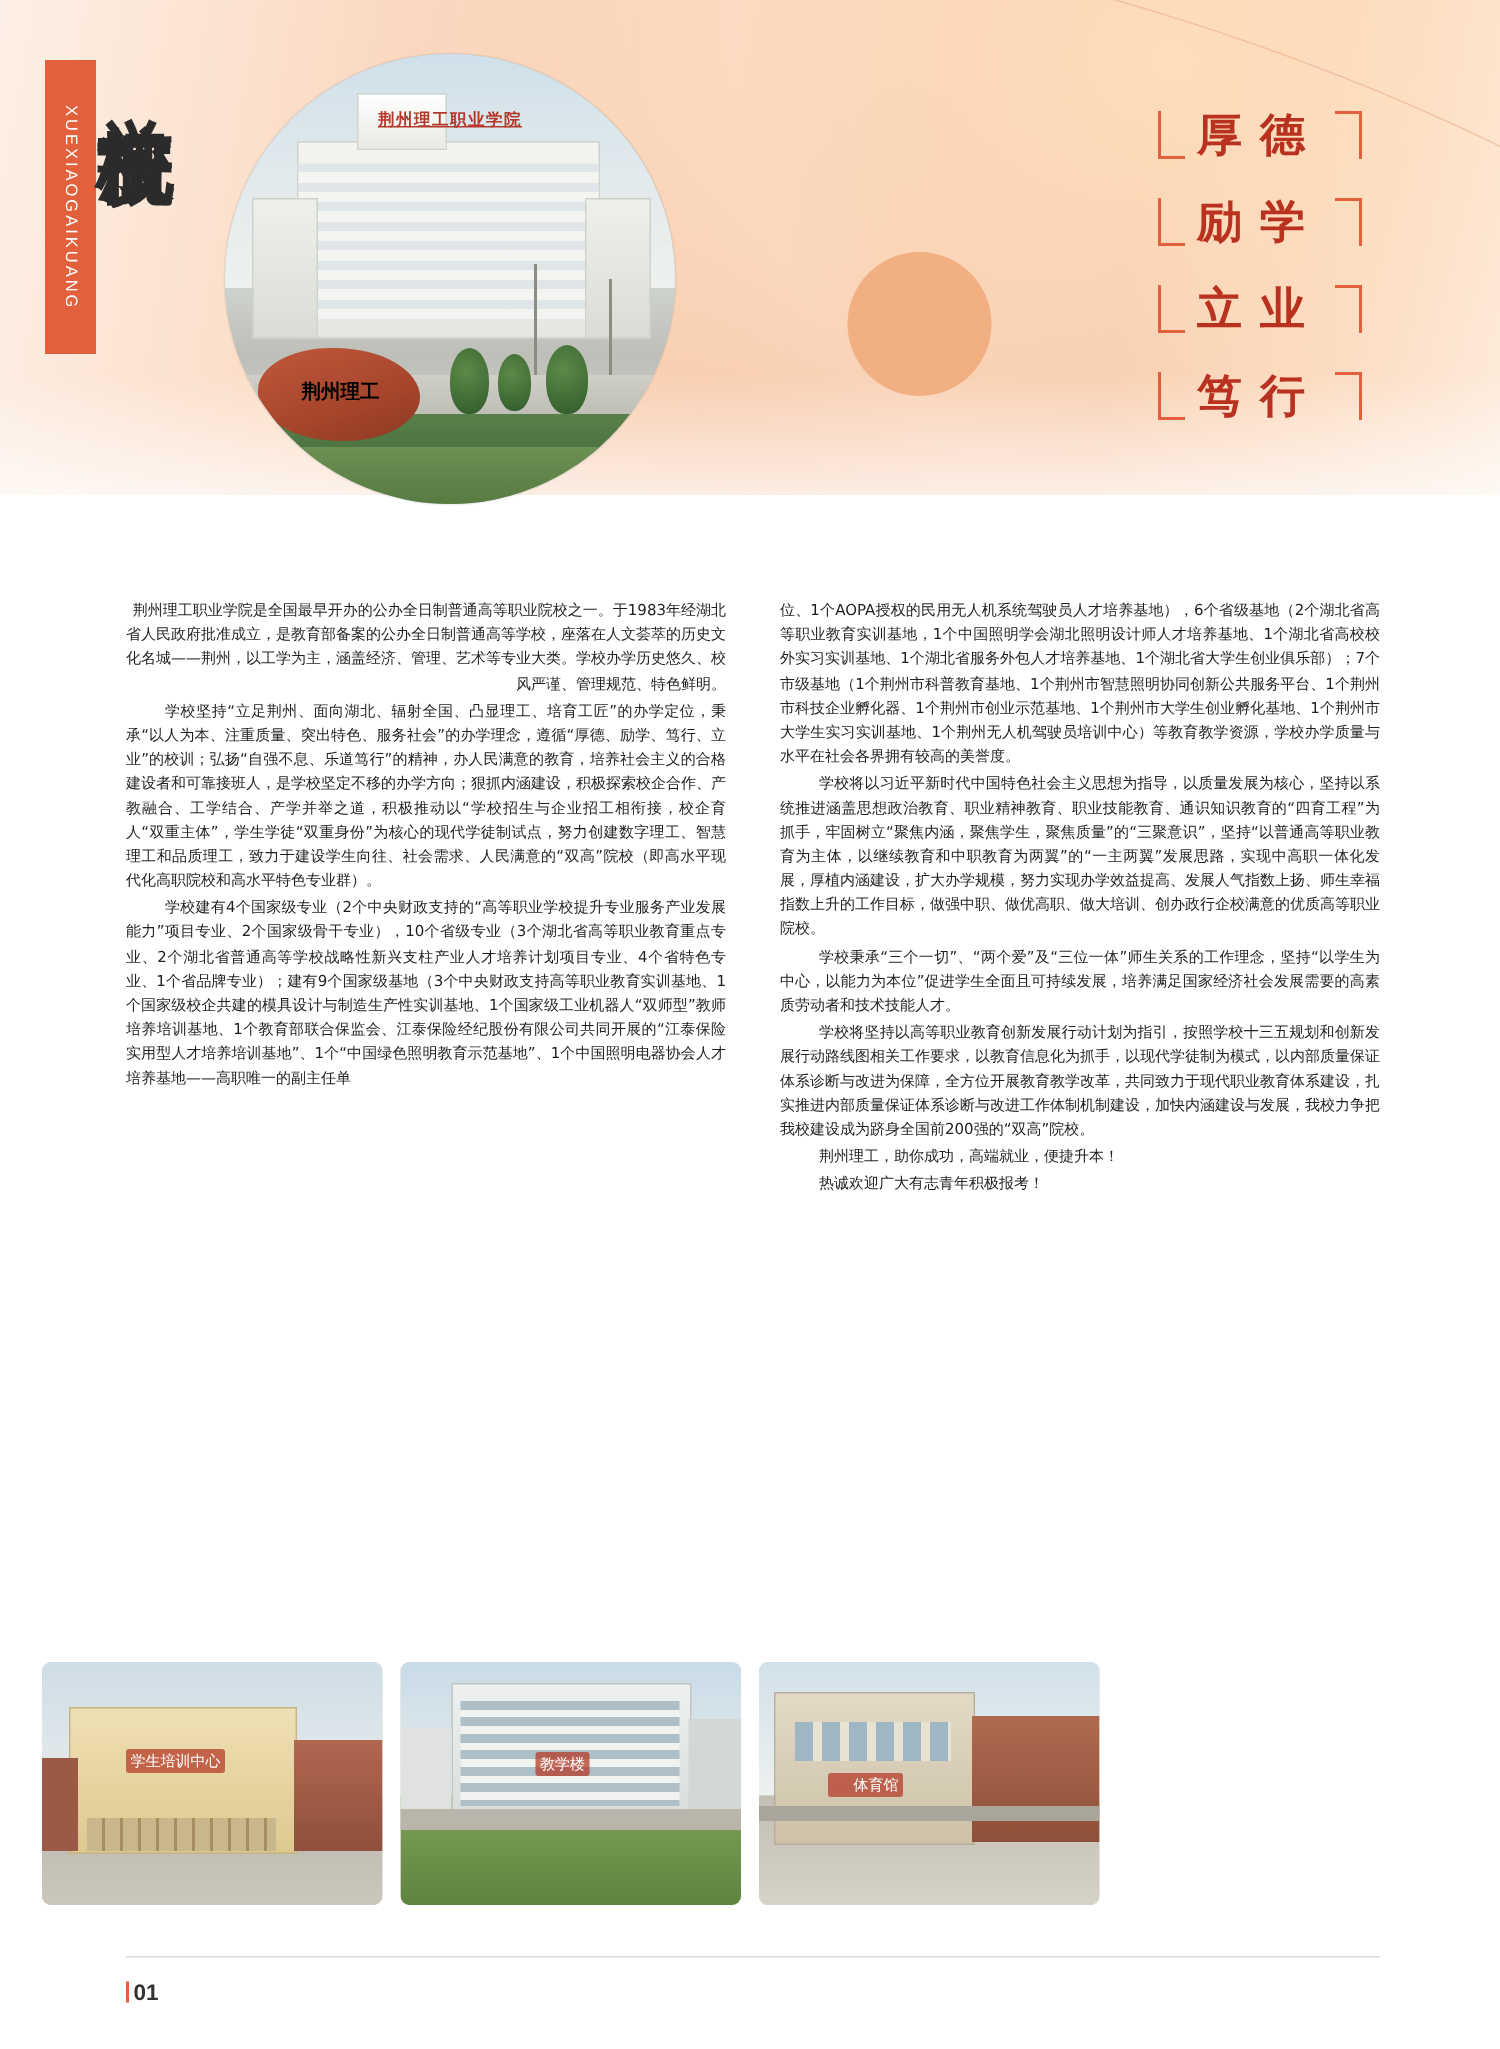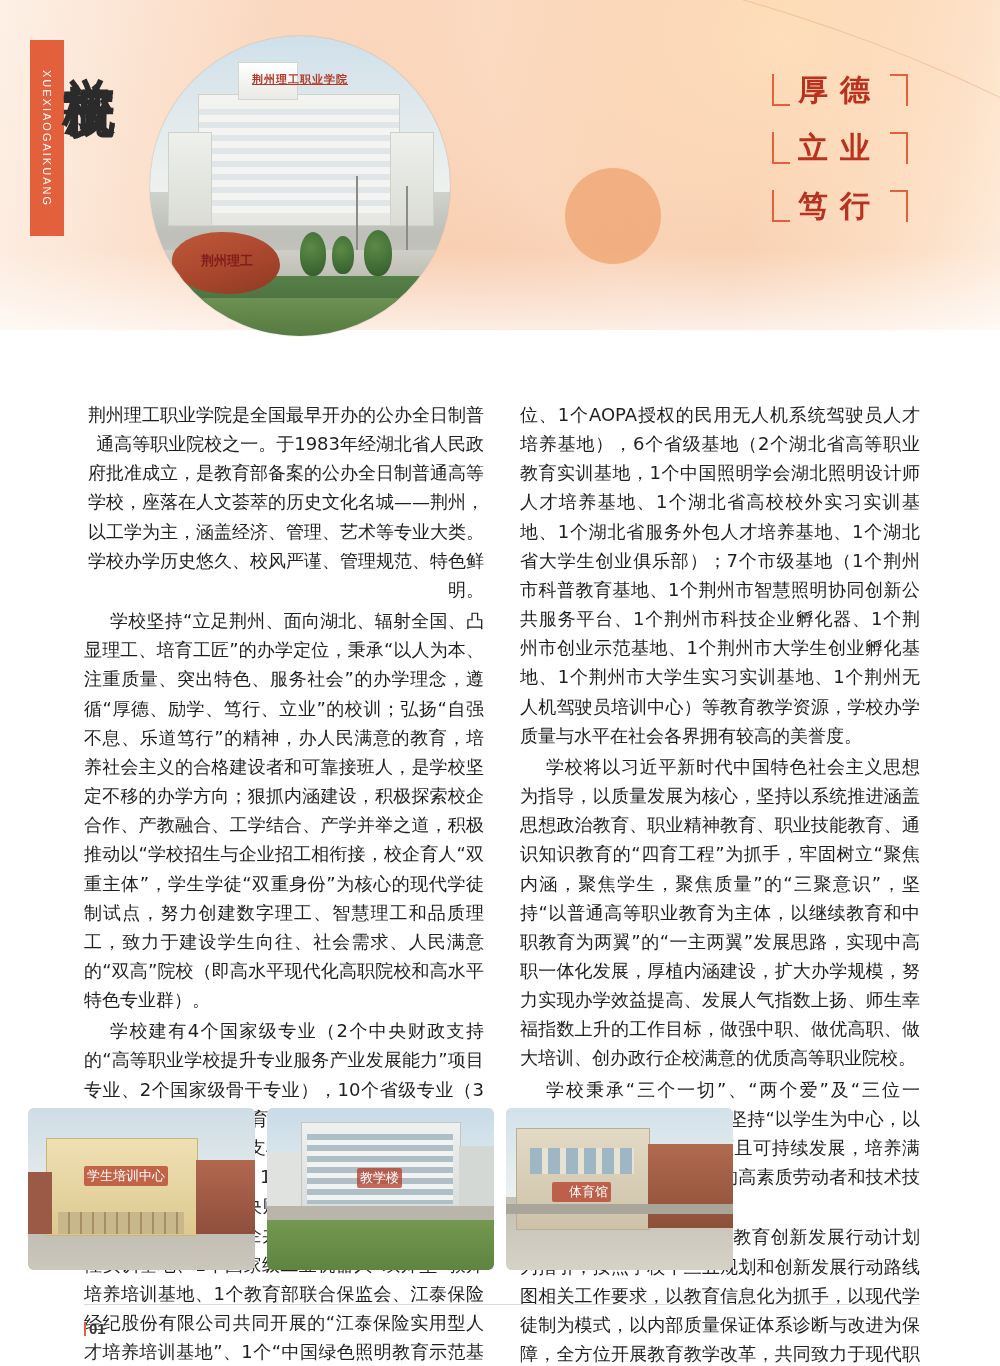--- a/index.html
+++ b/index.html
@@ -81,21 +81,21 @@
     position:absolute;left:18px;top:96px;width:42px;height:92px;
     background:linear-gradient(180deg,#eef0ec 0%,#dadcd5 100%);border:1px solid #cfd2cb;
   }
   .hp-wing2{left:240px;}
   .hp-rock{
     position:absolute;left:22px;top:196px;width:108px;height:62px;border-radius:46% 54% 48% 52%;
     background:linear-gradient(160deg,#c0583a 0%,#a6452c 60%,#8d3a24 100%);
   }
   .hp-rock-text{
     position:absolute;left:34px;top:216px;width:86px;text-align:center;
-    font-size:13px;color:#7f1d1d;font-weight:bold;font-family:"DejaVu Serif",serif;
+    font-size:13px;color:#000000;font-weight:bold;font-family:"DejaVu Serif",serif;
   }
   .hp-hedge{
     position:absolute;left:0;top:240px;width:100%;height:34px;
     background:linear-gradient(180deg,#4e7a3e 0%,#3d6533 100%);opacity:.92;
   }
   .hp-lawn{
     position:absolute;left:0;top:262px;width:100%;height:40px;
     background:linear-gradient(180deg,#6d9152 0%,#55793f 100%);
   }
   .hp-tree{position:absolute;width:26px;height:44px;border-radius:50% 50% 45% 45%;
@@ -129,37 +129,37 @@
   }
 
   
   .columns{
     position:absolute;left:84px;top:400px;width:836px;
     display:flex;gap:36px;
   }
   .col{width:400px;}
   .col p{
     margin:0 0 2px 0;
-    font-size:18px;line-height:1.62;color:#1f1f1f;text-align:justify;
+    font-size:10px;line-height:1.62;color:#1f1f1f;text-align:justify;
     font-family:"DejaVu Sans","Liberation Sans",sans-serif;
   }
   .col p.indent{text-indent:26px;}
   .col p.lead{text-align:right;}
 
   
   .gallery{
     position:absolute;left:28px;top:1108px;width:944px;height:162px;
     display:flex;gap:12px;
   }
   .gphoto{width:227px;height:162px;border-radius:6px;overflow:hidden;position:relative;background:#d8d8d0;}
   .g-sky{position:absolute;left:0;top:0;width:100%;height:55%;}
   .g-ground{position:absolute;left:0;bottom:0;width:100%;height:45%;}
   .g-b{position:absolute;}
   .g-label{
-    position:absolute;font-size:13px;color:#fff;background:rgba(180,60,40,.75);
+    position:absolute;font-size:10px;color:#fff;background:rgba(180,60,40,.75);
     padding:1px 3px;border-radius:2px;
   }
 
   
   .footer{
     position:absolute;left:0;top:1296px;width:1000px;height:40px;
   }
   .footer-rule{
     position:absolute;left:84px;top:8px;width:836px;height:1px;background:#d9d9d9;
   }
@@ -205,20 +205,25 @@
 </div>
 
 <div class="motto">
   <div class="motto-row">
     <div class="bracket-l"></div>
     <div class="txt">厚德</div>
     <div class="bracket-r"></div>
   </div>
   <div class="motto-row">
     <div class="bracket-l"></div>
+    <div class="txt">励学</div>
+    <div class="bracket-r"></div>
+  </div>
+  <div class="motto-row">
+    <div class="bracket-l"></div>
     <div class="txt">立业</div>
     <div class="bracket-r"></div>
   </div>
   <div class="motto-row">
     <div class="bracket-l"></div>
     <div class="txt">笃行</div>
     <div class="bracket-r"></div>
   </div>
 </div>
 

